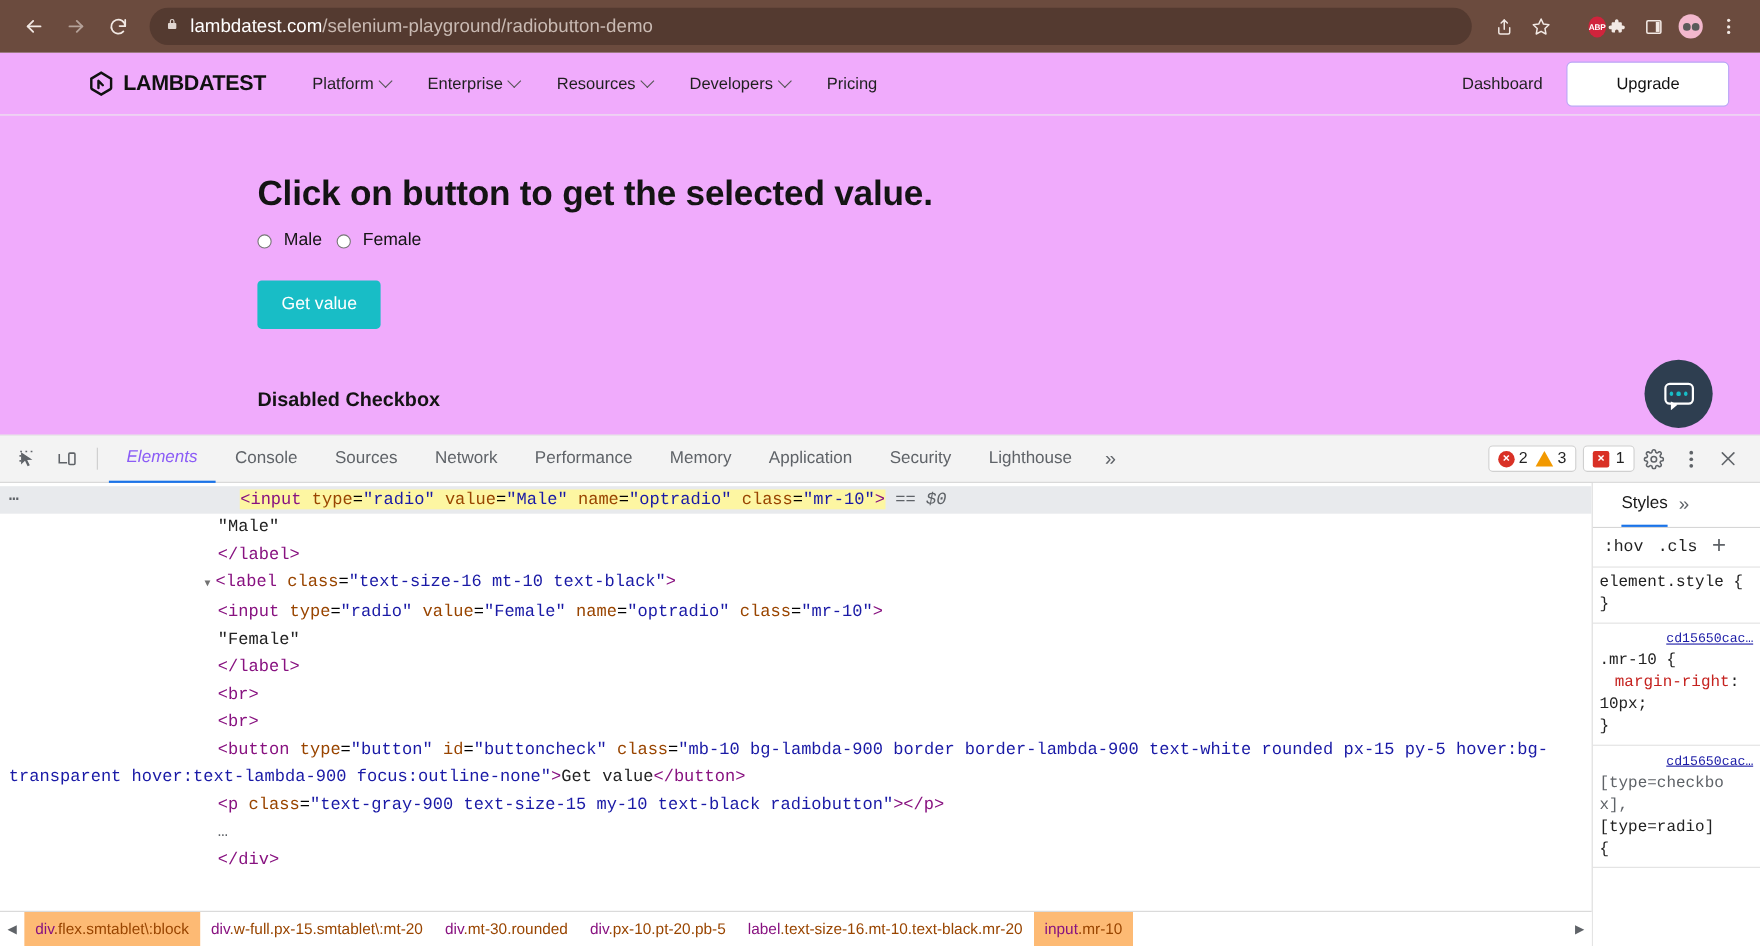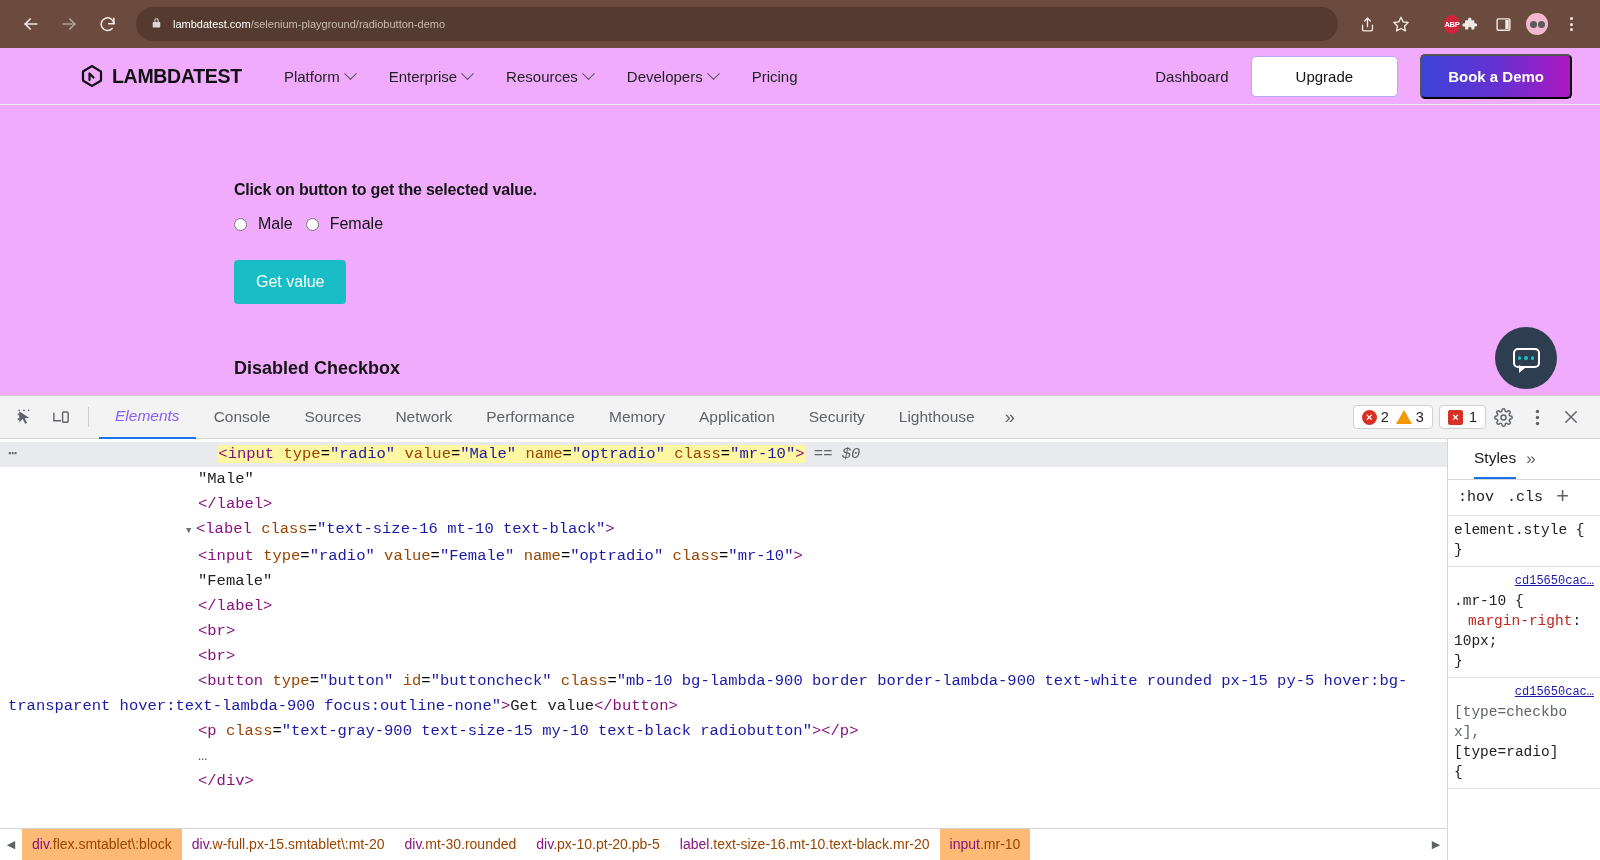--- a/index.html
+++ b/index.html
@@ -20,21 +20,21 @@
     display: flex; align-items: center; justify-content: center;
     color: #f2e9e4; flex: 0 0 auto;
   }
   .nav-btn svg { display: block; }
   #omnibox {
     flex: 1 1 auto; height: 34px; margin-left: 8px; margin-right: 10px;
     background: #543a30; border-radius: 17px;
     display: flex; align-items: center; padding: 0 14px; gap: 10px;
     max-width: 1255px;
   }
-  #omnibox .url { font-size: 11px; color: #c9bab3; white-space: nowrap; overflow: hidden; }
+  #omnibox .url { font-size: 17px; color: #c9bab3; white-space: nowrap; overflow: hidden; }
   #omnibox .url b { color: #ffffff; font-weight: 400; }
   .chrome-icon {
     width: 30px; height: 30px; display: flex; align-items: center; justify-content: center;
     color: #f2e9e4; flex: 0 0 auto;
   }
   #abp-icon {
     width: 19px; height: 19px; border-radius: 50%;
     background: #d0243c; color: #fff; font-size: 7.5px; font-weight: bold;
     display: flex; align-items: center; justify-content: center; letter-spacing: -0.2px; margin-left: 34px;
   }
@@ -65,21 +65,21 @@
   #upgrade-btn {
     font-size: 15px; color: #111; background: #fff;
     border: 1px solid #b9a6f5; border-radius: 5px; padding: 11px 44px;
   }
   #book-demo-btn {
     font-size: 15px; color: #fff; font-weight: bold; border-radius: 5px; padding: 12px 26px;
     background: linear-gradient(90deg, #3b44d8 0%, #6a2fd0 55%, #ad18c0 100%);
   }
 
   #page-body { padding: 52px 0 0 234px; }
-  #headline { font-size: 16px; font-weight: bold; color: #141414; letter-spacing: -0.2px; margin-top: 24px; }
+  #headline { font-size: 32px; font-weight: bold; color: #141414; letter-spacing: -0.2px; }
   #radio-row { display: flex; align-items: center; gap: 13px; margin-top: 16px; }
   .radio-wrap { display: flex; align-items: center; gap: 11px; }
   .radio-dot { width: 13px; height: 13px; border-radius: 50%; border: 1px solid #767676; background: #fff; }
   .radio-label { font-size: 16px; color: #141414; }
   #get-value-btn {
     margin-top: 27px; background: #18bdc6; color: #fff; border: none; border-radius: 4px;
     font-size: 16px; padding: 13px 22px; font-family: inherit;
   }
   #disabled-heading { margin-top: 54px; font-size: 18px; font-weight: bold; color: #141414; }
 
@@ -266,21 +266,20 @@
       <span>Developers</span>
       <span class="chev"></span>
     </div>
     <div class="lt-navitem">
       <span>Pricing</span>
     </div>
 
     <div id="lt-right">
       <span id="dashboard-link">Dashboard</span>
       <button id="upgrade-btn">Upgrade</button>
-      <button id="book-demo-btn">Book a Demo</button>
     </div>
   </div>
 
   <div id="page-body">
     <div id="headline">Click on button to get the selected value.</div>
     <div id="radio-row">
       <label class="radio-wrap">
         <span class="radio-dot"></span>
         <span class="radio-label">Male</span>
       </label>

